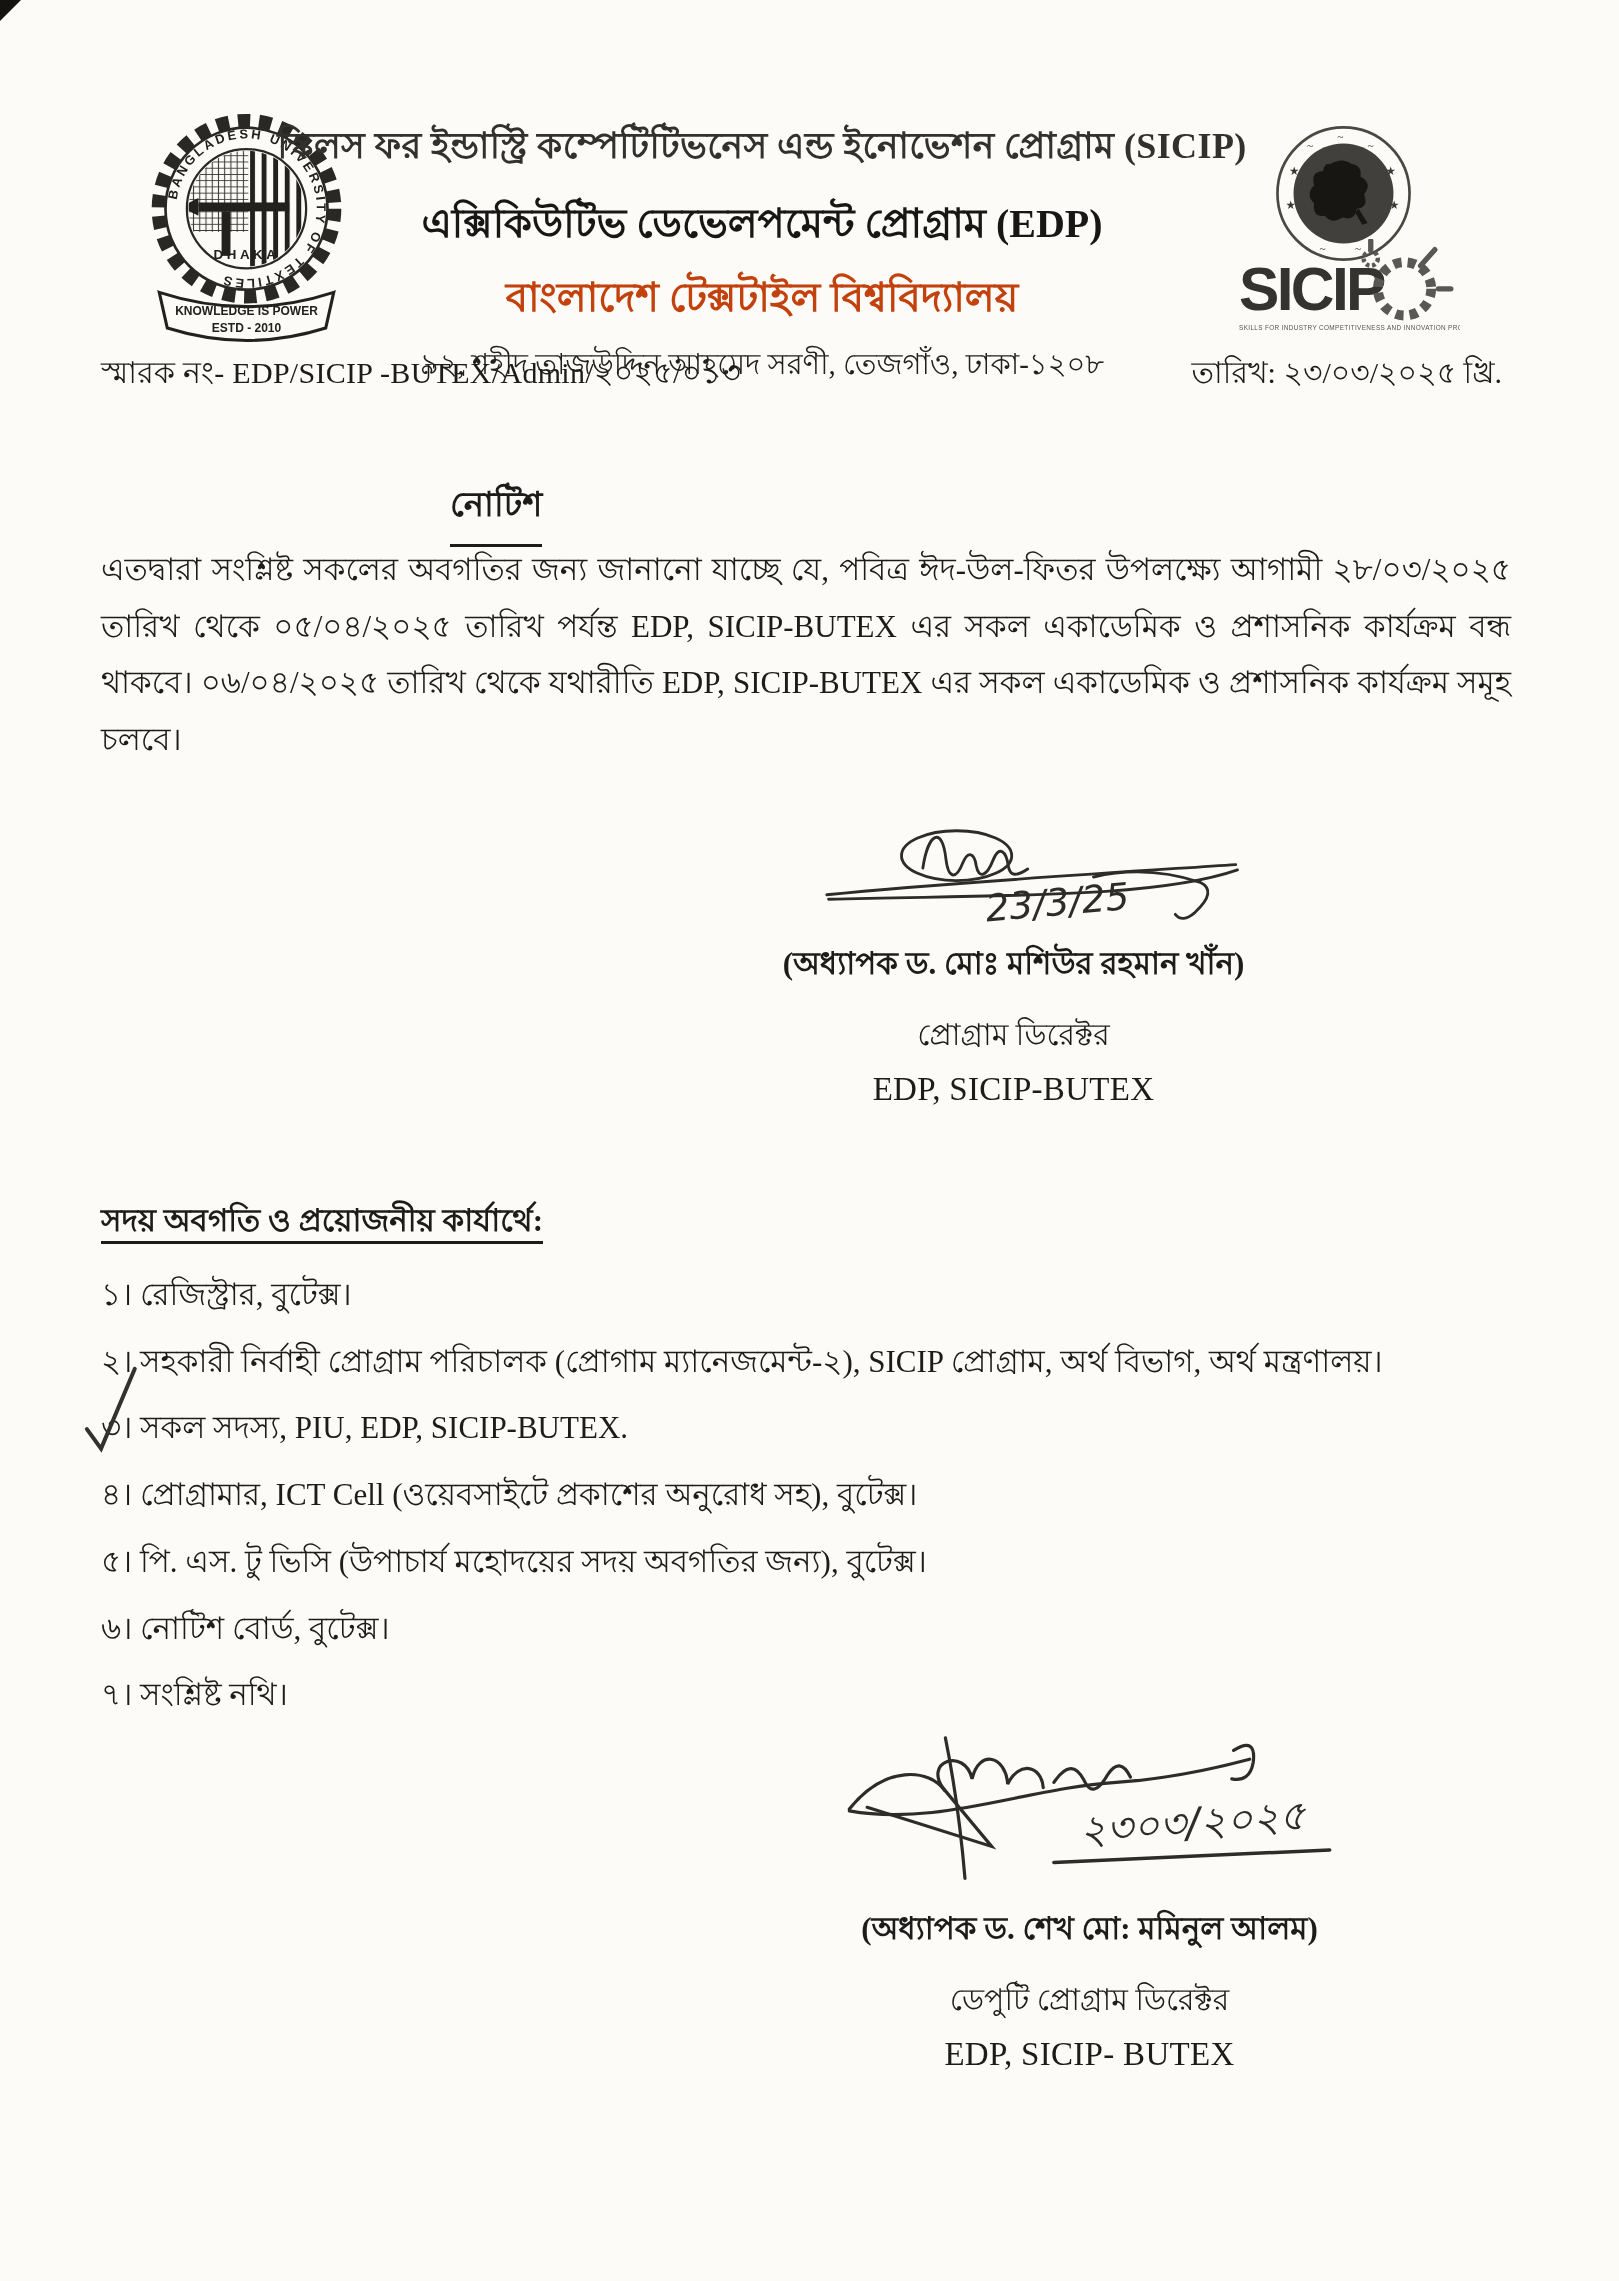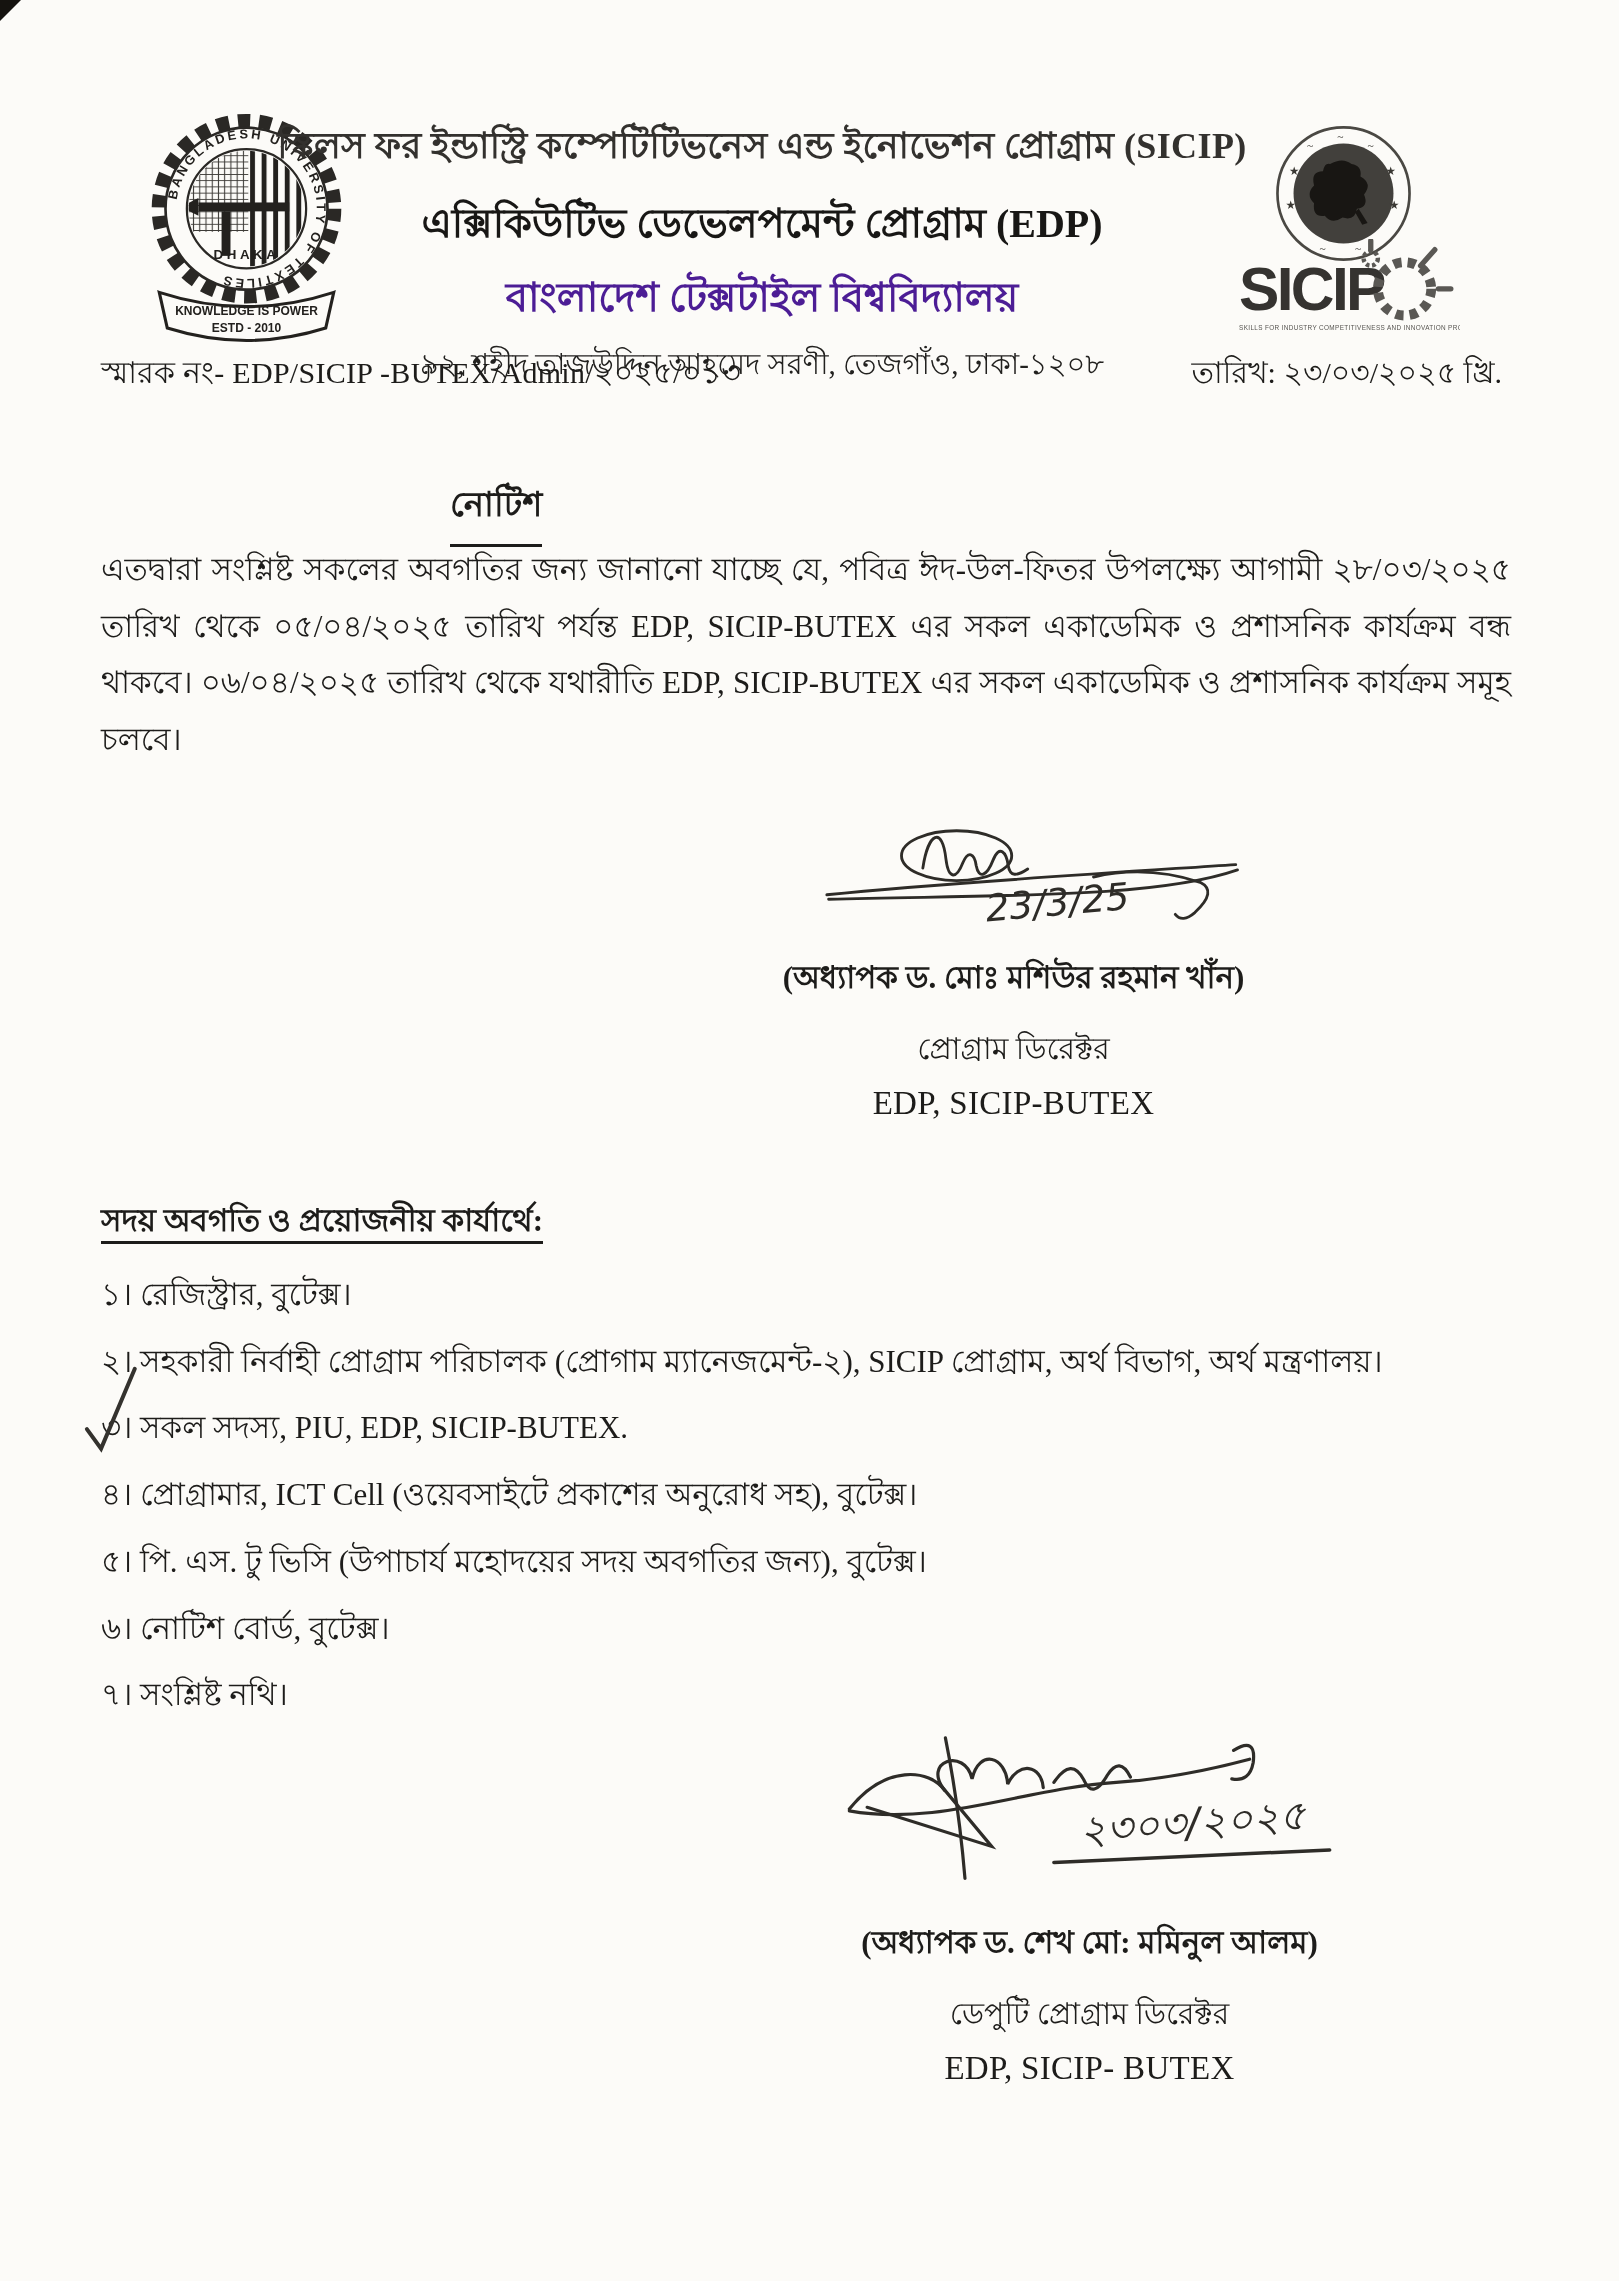--- a/index.html
+++ b/index.html
@@ -15,40 +15,40 @@
   }
   
   .butex-logo { position:absolute; left:134px; top:109px; }
   .gov-seal   { position:absolute; left:1273px; top:123px; }
   .sicip-logo { position:absolute; left:1237px; top:239px; }
   .header-text {
     position:absolute; left:214px; top:118px; width:1096px; text-align:center;
   }
   .h-line1 { font-size:36px; font-weight:bold; color:#33312e; letter-spacing:0.4px; }
   .h-line2 { font-size:40px; font-weight:bold; margin-top:14.3px; color:#181715; }
-  .h-line3 { font-size:40px; font-weight:bold; margin-top:7.1px; color:#4c1d95; }
+  .h-line3 { font-size:40px; font-weight:bold; margin-top:7.1px; color:#c2410c; }
   .h-line4 { font-size:29px; margin-top:8px; color:#22211f; }
   
   .memo-row {
     position:absolute; left:101px; top:349px; width:1401px;
     display:flex; justify-content:space-between; font-size:30px;
   }
   
   .notice-title {
     position:absolute; left:450px; top:478px; font-size:34px; font-weight:bold;
   }
   .notice-title span { border-bottom:3.6px solid #1d1c1a; padding-bottom:21px; }
   .notice-body {
     position:absolute; left:101px; top:542px; width:1410px;
     font-size:31px; line-height:1.83; text-align:justify;
   }
   
   .sig1-block { position:absolute; left:762px; top:813px; width:503px; text-align:center; }
   .sig2-block { position:absolute; left:829px; top:1729px; width:521px; text-align:center; }
-  .sig-name  { font-size:31px; font-weight:bold; margin-top:20px; white-space:nowrap; }
+  .sig-name  { font-size:31px; font-weight:bold; margin-top:6px; white-space:nowrap; }
   .sig-title { font-size:30px; margin-top:20px; }
   .sig-org   { font-size:33px; margin-top:9px; letter-spacing:0.4px;text-align:center; }
   .sig-svg { display:block; margin:0 auto; }
   
   .distribution { position:absolute; left:101px; top:1196px; width:1354px; font-size:31px; }
   .dist-heading { font-weight:bold; margin-bottom:23px; }
   .dist-heading span { border-bottom:3.6px solid #1d1c1a; padding-bottom:2.7px; }
   .dist-item { margin-bottom:18.7px; line-height:1.55; }
   .check-overlay { position:absolute; left:78px; top:1365px; }
   .latin { letter-spacing:0.3px; }

